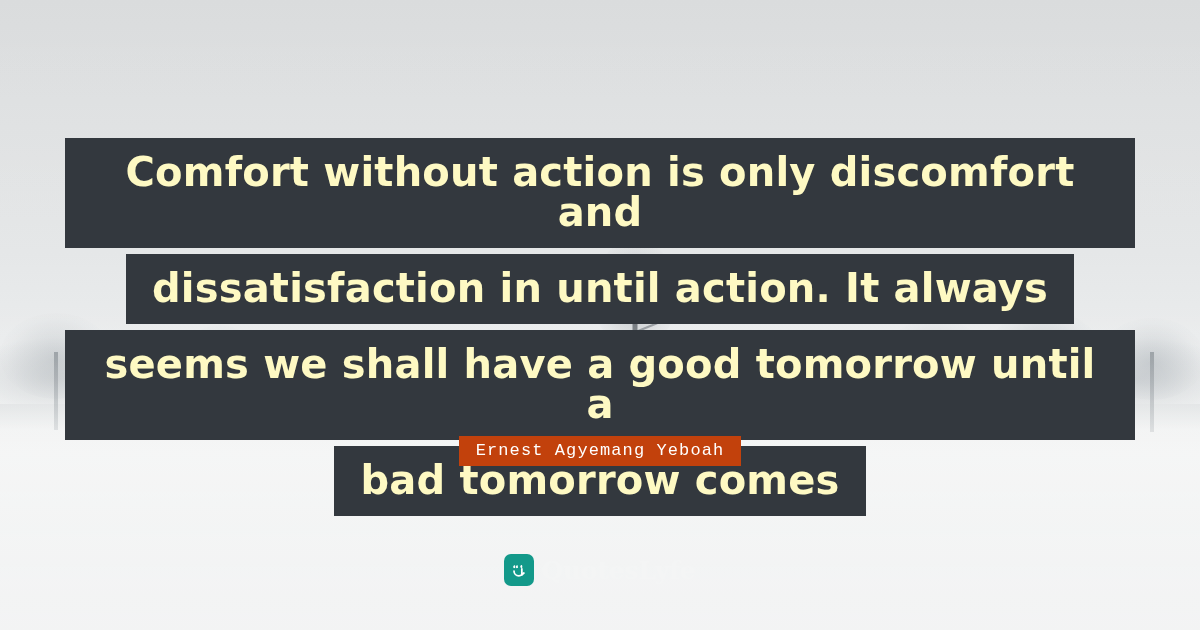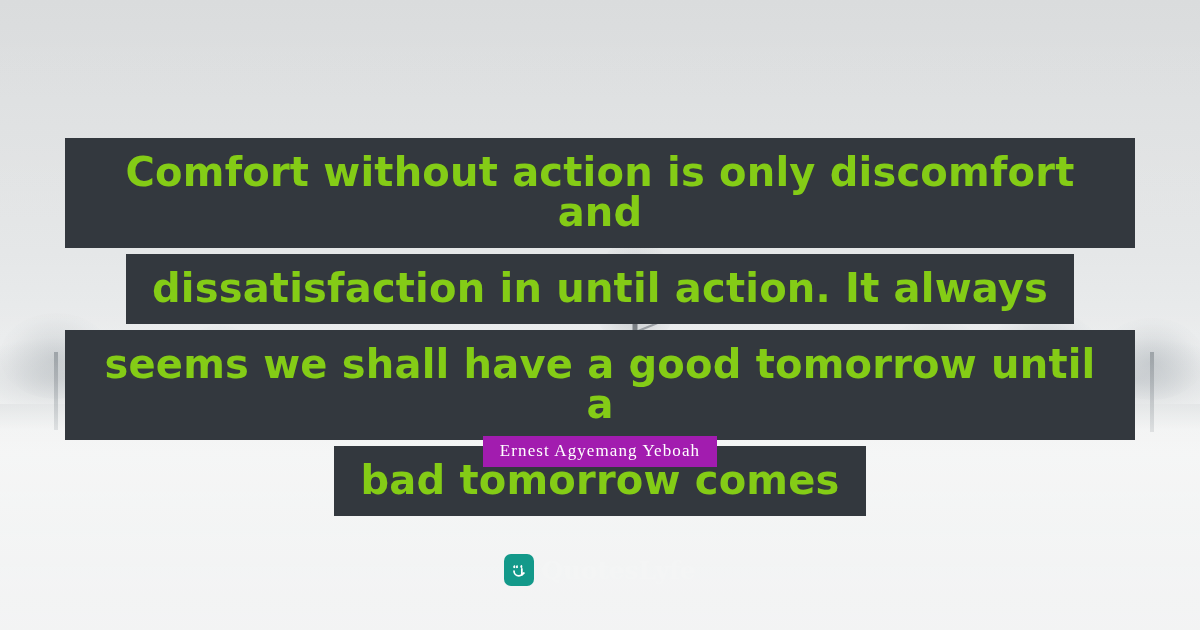--- a/index.html
+++ b/index.html
@@ -167,44 +167,44 @@
     width: 1200px;
     text-align: center;
   }
 
   .quote-line {
     display: block;
     margin: 0 auto 6px auto;
     width: max-content;
     max-width: 1070px;
     background: #33383e;
-    color: #84cc16;
+    color: #fef9c3;
     font-family: "DejaVu Sans", sans-serif;
     font-weight: bold;
     font-size: 40px;
     line-height: 1.0;
     letter-spacing: .2px;
     padding: 14px 26px 16px 26px;
     box-sizing: border-box;
   }
 
   
   #author-badge-wrap {
     position: absolute;
     left: 0;
     top: 436px;
     width: 1200px;
     text-align: center;
   }
 
   #author-badge {
     display: inline-block;
-    background: #a21caf;
+    background: #c2410c;
     color: #ffffff;
-    font-family: Liberation Serif, serif;
+    font-family: Liberation Mono, monospace;
     font-size: 17px;
     font-weight: normal;
     letter-spacing: 1.1px;
     padding: 5px 17px 6px 17px;
     white-space: nowrap;
   }
 
   
   #brand {
     position: absolute;

